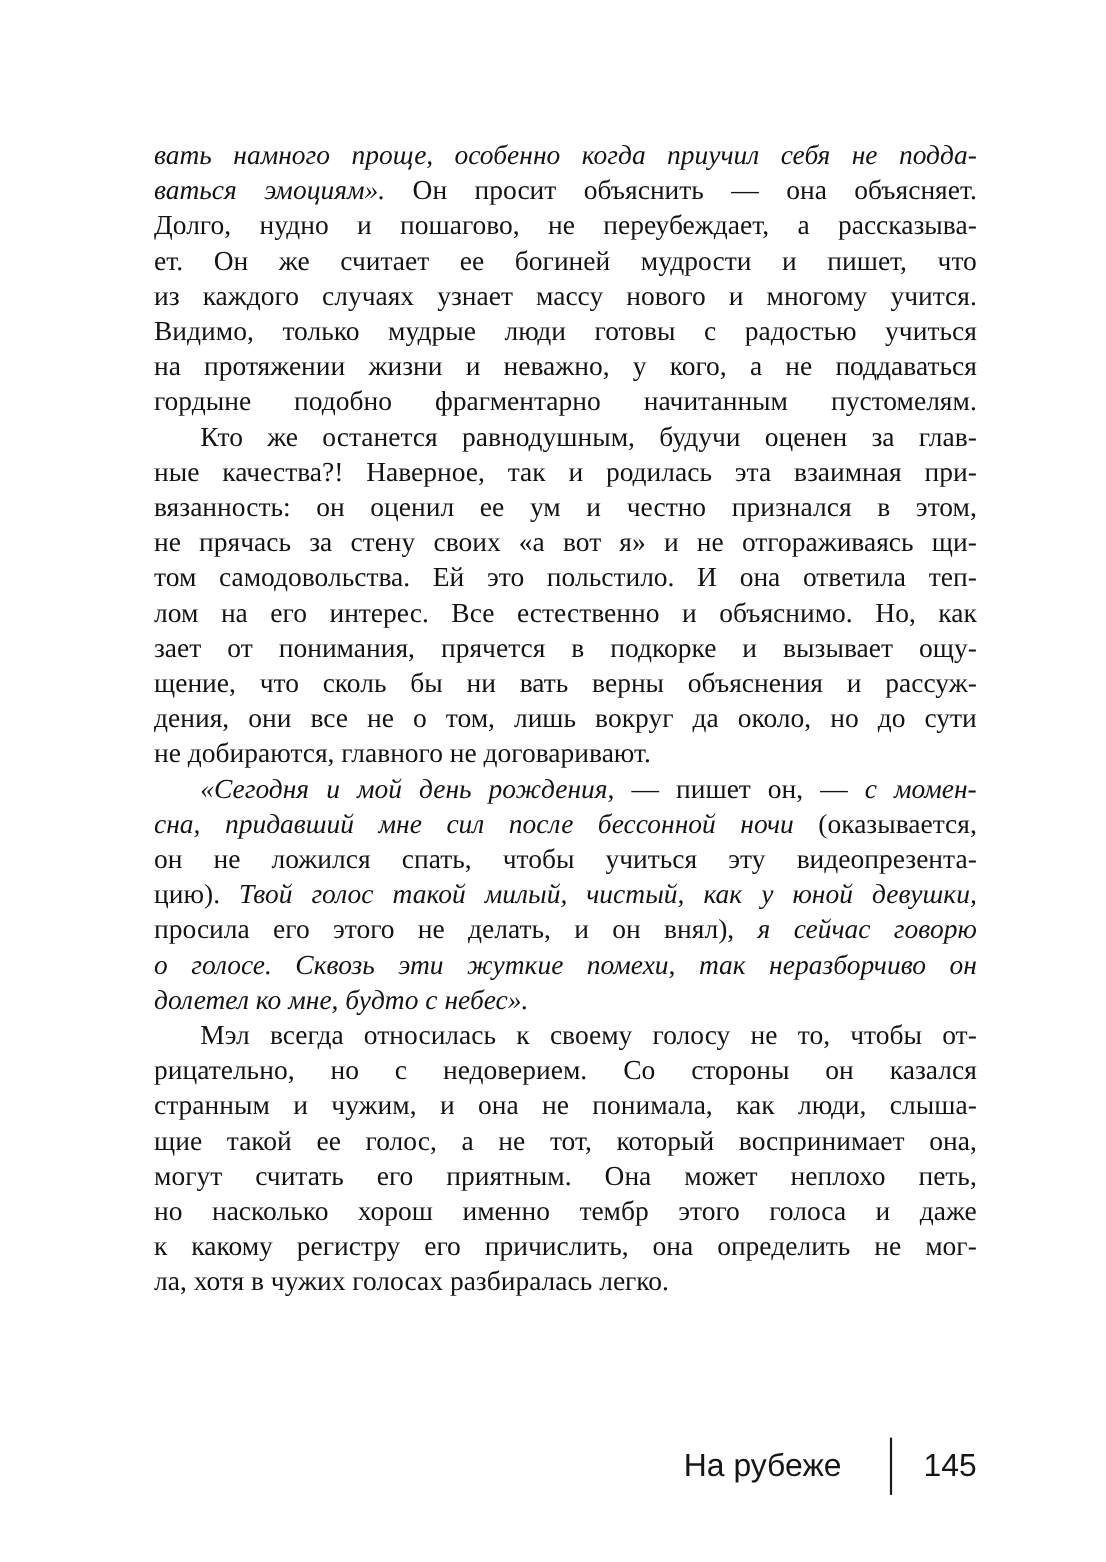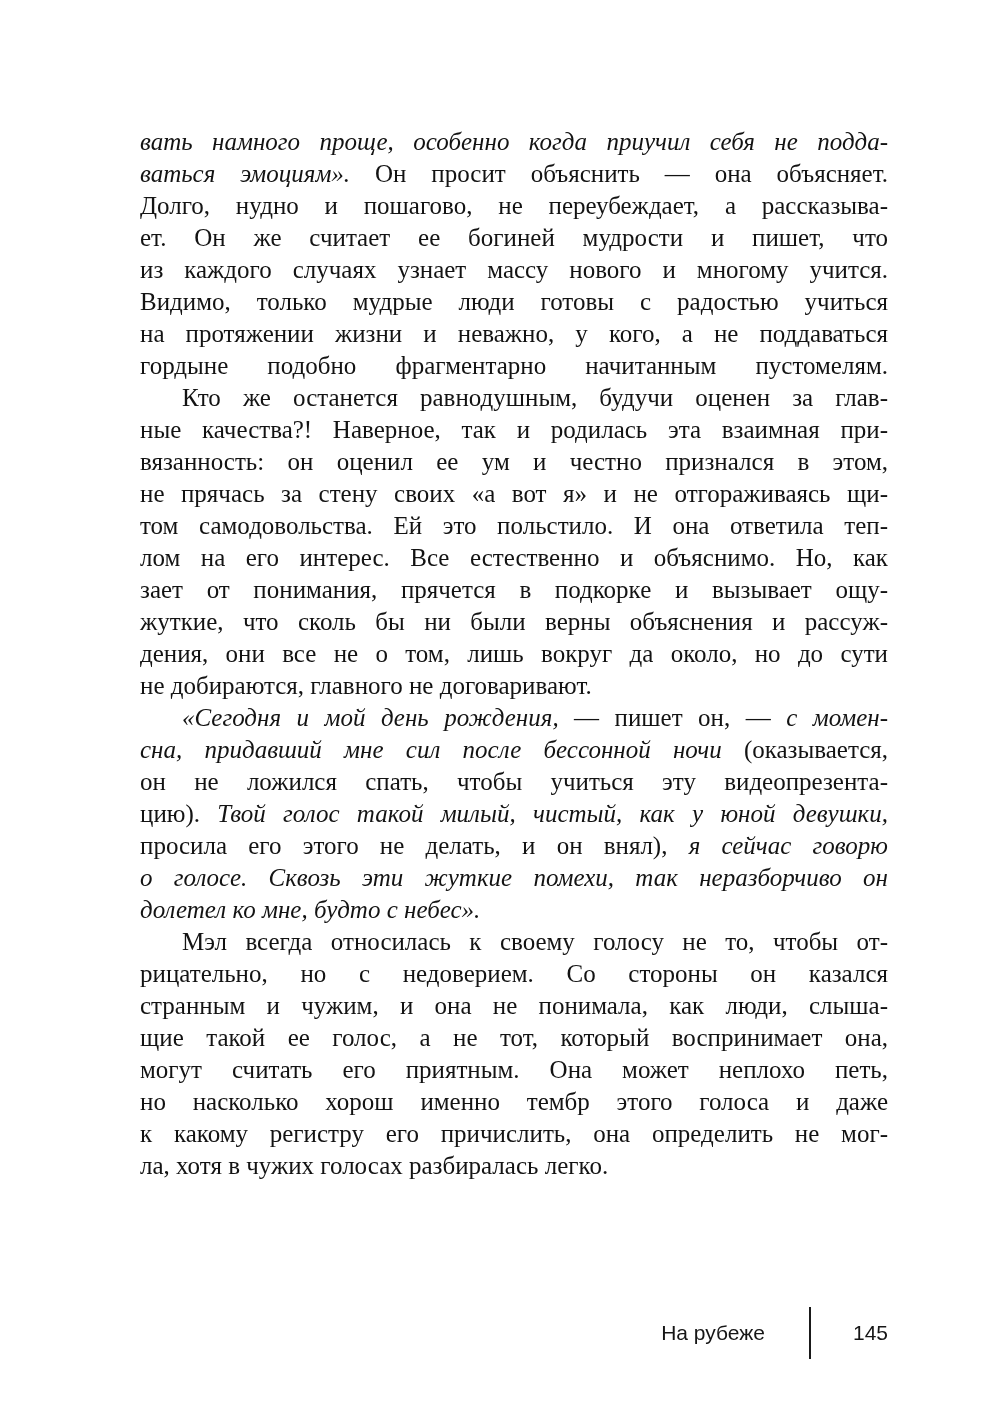--- a/index.html
+++ b/index.html
@@ -41,21 +41,21 @@
   .footer {
     position: absolute;
     left: 140px;
     top: 1306px;
     width: 748px;
     height: 54px;
     display: flex;
     align-items: center;
     justify-content: flex-end;
     font-family: "Liberation Sans", sans-serif;
-    font-size: 21px;
+    font-size: 29px;
     color: #161616;
   }
   .footer-rule {
     width: 2px;
     height: 52px;
     background: #1a1a1a;
     margin-left: 44px;
     margin-right: 0;
   }
   .page-number-box {
@@ -80,21 +80,21 @@
         <div class="line"><span>гордыне подобно фрагментарно начитанным пустомелям.</span></div>
       </div>
       <div class="para">
         <div class="line ind"><span>Кто же останется равнодушным, будучи оценен за глав-</span></div>
         <div class="line"><span>ные качества?! Наверное, так и родилась эта взаимная при-</span></div>
         <div class="line"><span>вязанность: он оценил ее ум и честно признался в этом,</span></div>
         <div class="line"><span>не прячась за стену своих «а вот я» и не отгораживаясь щи-</span></div>
         <div class="line"><span>том самодовольства. Ей это польстило. И она ответила теп-</span></div>
         <div class="line"><span>лом на его интерес. Все естественно и объяснимо. Но, как</span></div>
         <div class="line"><span>зает от понимания, прячется в подкорке и вызывает ощу-</span></div>
-        <div class="line"><span>жуткие, что сколь бы ни были верны объяснения и рассуж-</span></div>
+        <div class="line"><span>щение, что сколь бы ни вать верны объяснения и рассуж-</span></div>
         <div class="line"><span>дения, они все не о том, лишь вокруг да около, но до сути</span></div>
         <div class="line short"><span>не добираются, главного не договаривают.</span></div>
       </div>
       <div class="para">
         <div class="line ind"><span class="it">«Сегодня и мой день рождения,</span><span> — пишет он, — </span><span class="it">с момен-</span></div>
         <div class="line"><span class="it">сна, придавший мне сил после бессонной ночи</span><span> (оказывается,</span></div>
         <div class="line"><span>он не ложился спать, чтобы учиться эту видеопрезента-</span></div>
         <div class="line"><span>цию). </span><span class="it">Твой голос такой милый, чистый, как у юной девушки,</span></div>
         <div class="line"><span>просила его этого не делать, и он внял), </span><span class="it">я сейчас говорю</span></div>
         <div class="line"><span class="it">о голосе. Сквозь эти жуткие помехи, так неразборчиво он</span></div>

